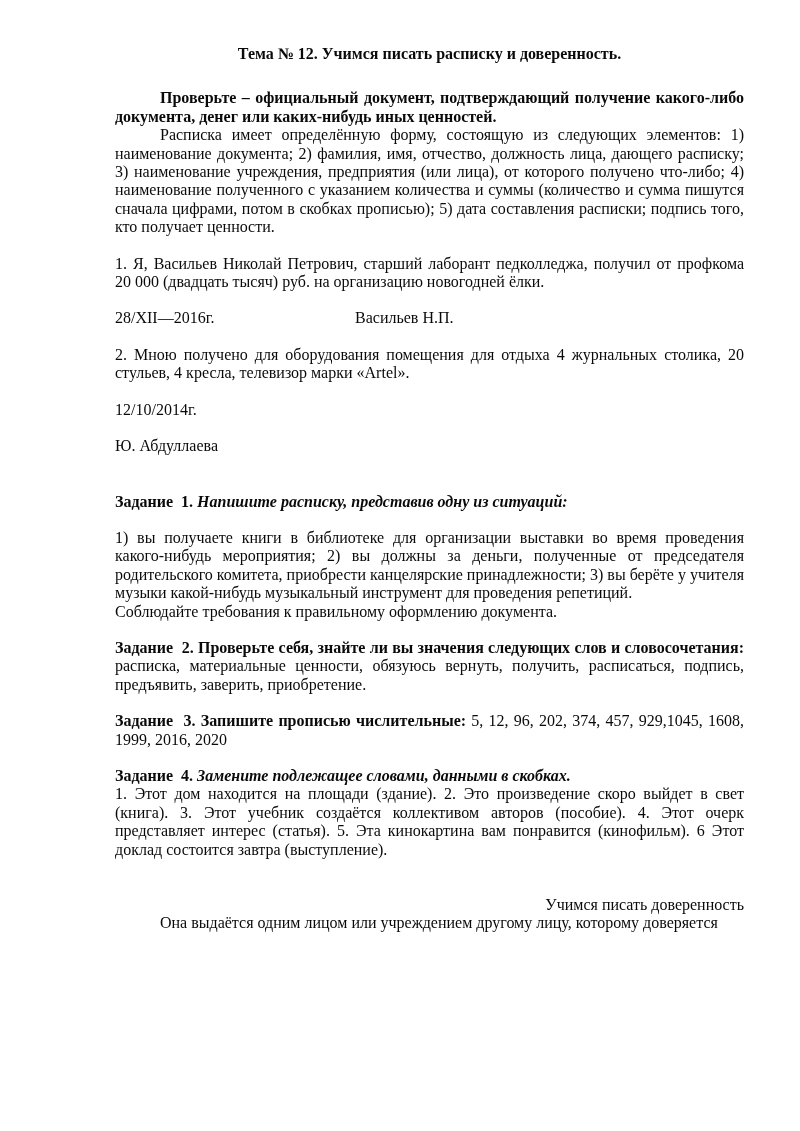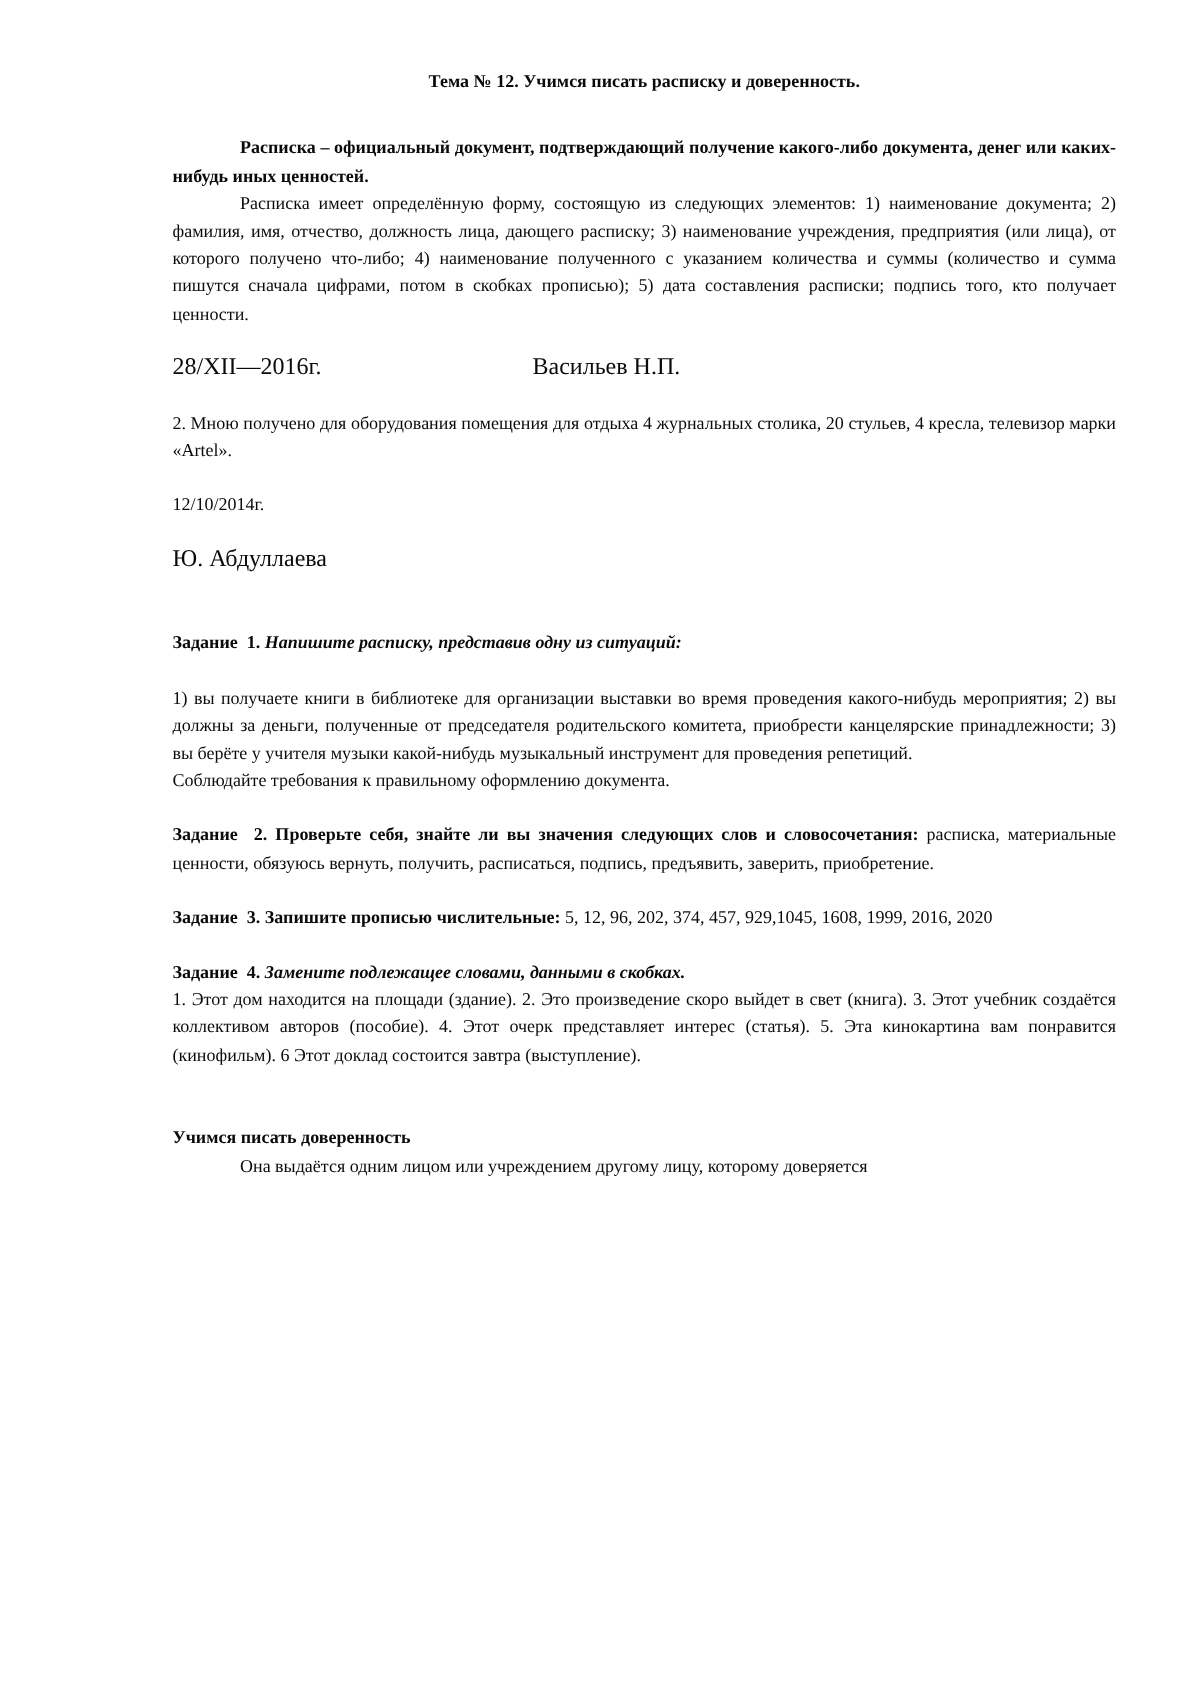--- a/index.html
+++ b/index.html
@@ -15,29 +15,29 @@
     line-height: 18.4px;
     color: #0a0a0a;
     overflow: hidden;
   }
   .page {
     box-sizing: border-box;
     width: 800px;
     height: 1131px;
     padding: 45px 56px 0 115px;
   }
-  p, h1, h2 { margin: 0; padding: 0; font-size: 12px; }
+  p, h1, h2 { margin: 0; padding: 0; font-size: 16px; }
   .title {
     font-weight: bold;
     text-align: center;
     margin-bottom: 26px;
   }
   .heading2 {
-    font-weight: bold;
-    text-align: left;
+    font-weight: normal;
+    text-align: right;
   }
   .b  { font-weight: bold; }
   .bi { font-weight: bold; font-style: italic; }
   .label { white-space: pre-wrap; }
   .just { text-align: justify; }
   .indent { text-indent: 45px; }
   .gap0 { margin-top: 0; }
   .gap1 { margin-top: 18px; }
   .gap2 { margin-top: 37px; }
   .sig-row { display: flex; }
@@ -45,24 +45,25 @@
   .row1 .left-col { width: 240px; }
   .row2 .left-col { width: 375px; }
 </style>
 </head>
 <body>
 
 <div class="page">
 
   <h1 class="title">Тема № 12. Учимся писать расписку и доверенность.</h1>
 
-  <p class="b indent just">Расписка – официальный документ, подтверждающий получение какого-либо документа, денег или каких-нибудь иных ценностей.</p>
+  <p class="b indent just">Проверьте – официальный документ, подтверждающий получение какого-либо документа, денег или каких-нибудь иных ценностей.</p>
 
   <p class="indent just gap0">Расписка имеет определённую форму, состоящую из следующих элементов: 1) наименование документа; 2) фамилия, имя, отчество, должность лица, дающего расписку; 3) наименование учреждения, предприятия (или лица), от которого получено что-либо; 4) наименование полученного с указанием количества и суммы (количество и сумма пишутся сначала цифрами, потом в скобках прописью); 5) дата составления расписки; подпись того, кто получает ценности.</p>
 
+  <p class="just gap1">1. Я, Васильев Николай Петрович, старший лаборант  педколледжа, получил от профкома 20 000 (двадцать тысяч) руб. на организацию новогодней ёлки.</p>
 
   <div class="sig-row row1 gap1">
     <span class="left-col">28/XII—2016г.</span>
     <span>Васильев Н.П.</span>
   </div>
 
   <p class="just gap1">2. Мною получено для оборудования помещения для отдыха 4 журнальных столика, 20 стульев, 4 кресла, телевизор марки «Artel».</p>
 
   <p class="gap1">12/10/2014г.</p>
 

